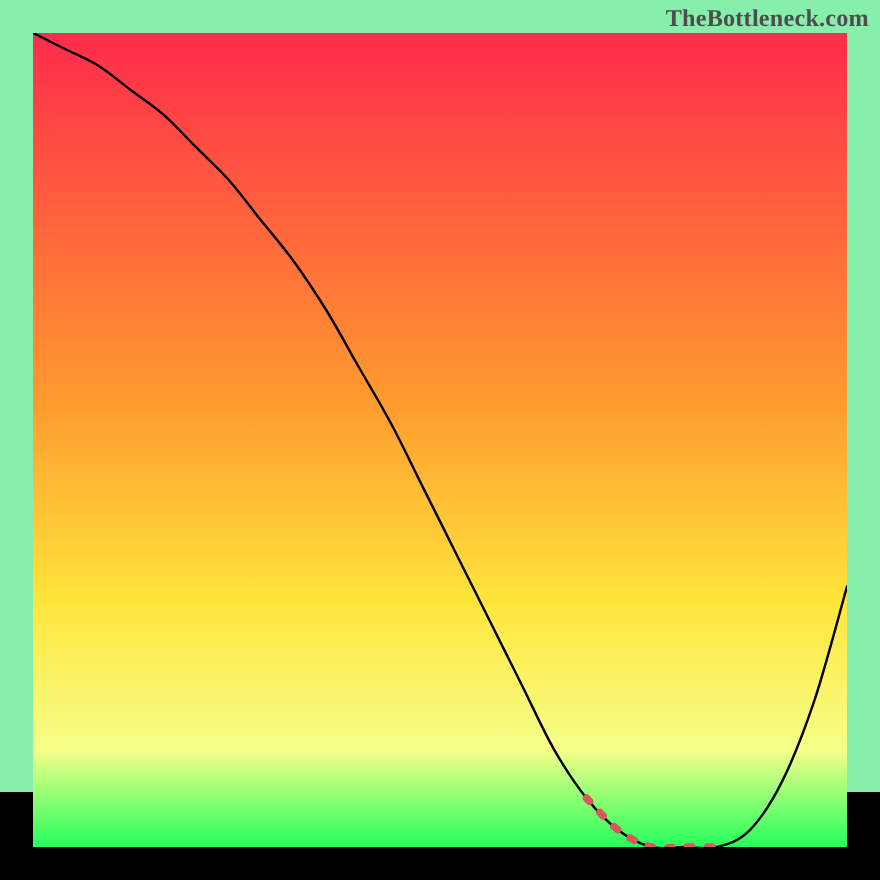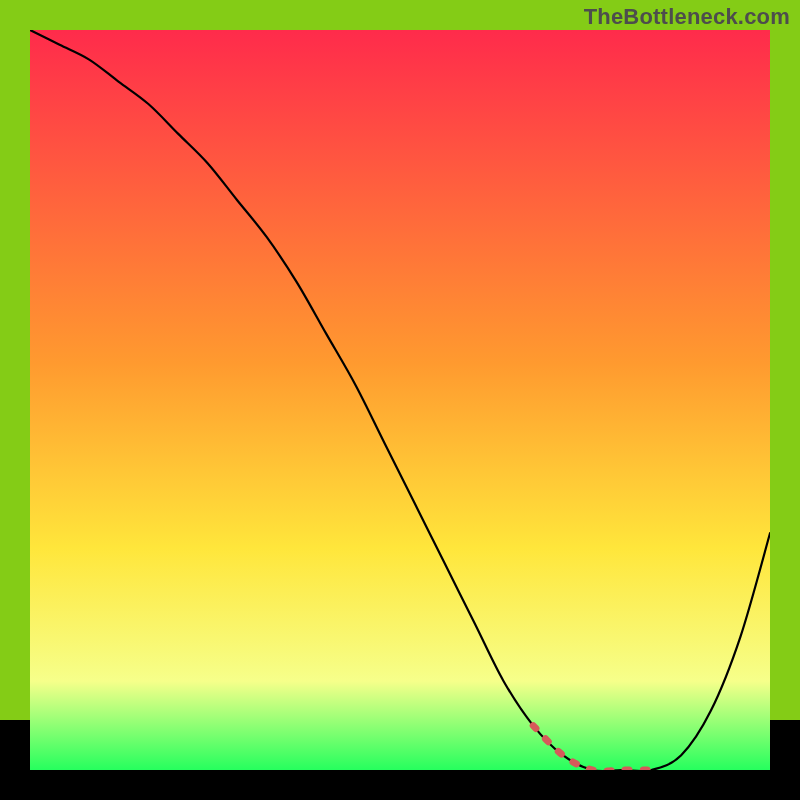--- a/index.html
+++ b/index.html
@@ -8,21 +8,22 @@
     width: 800px;
     height: 800px;
     background: #000000;
     font-family: Arial, Helvetica, sans-serif;
     overflow: hidden;
   }
   .frame {
     position: relative;
     width: 800px;
     height: 720px;
-    background: #84cc16;
+    background: #86efac;
+    font-family: Liberation Serif, serif;
   }
   .watermark {
     position: absolute;
     top: 4px;
     right: 10px;
     color: #4d4d4d;
     font-size: 22px;
     font-weight: 600;
     letter-spacing: 0.2px;
     z-index: 5;

